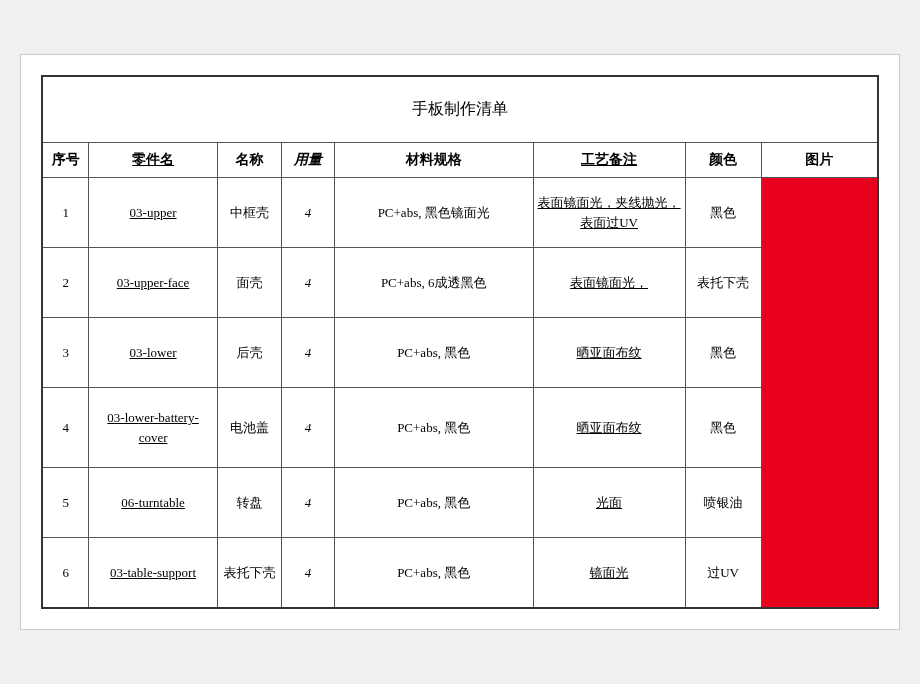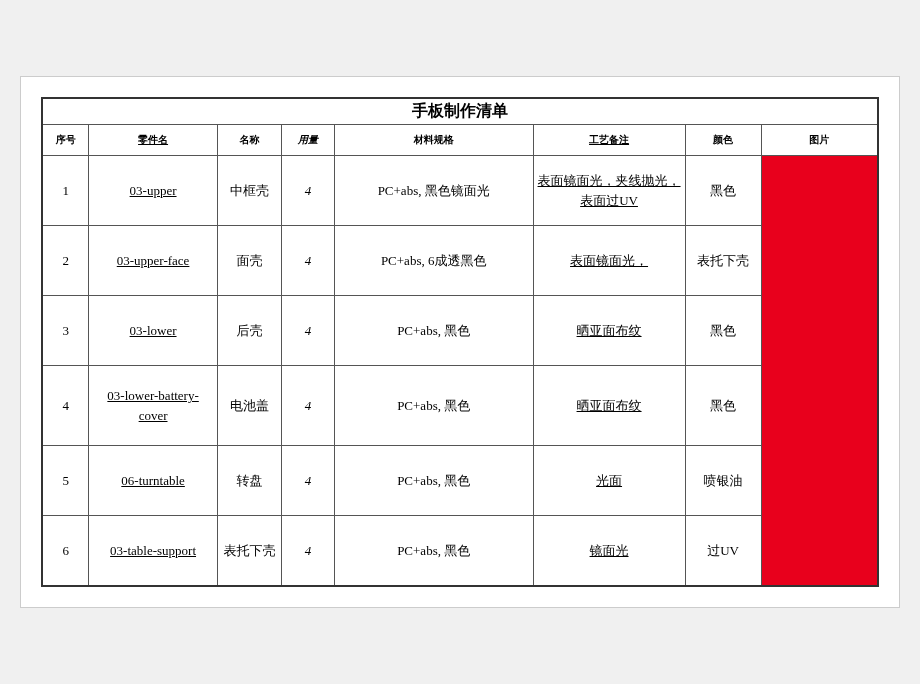--- a/index.html
+++ b/index.html
@@ -30,29 +30,29 @@
     }
     .main-table th,
     .main-table td {
       border: 1px solid #555;
       text-align: center;
       vertical-align: middle;
       padding: 6px 4px;
     }
     .title-row td {
       font-size: 16px;
-      font-weight: bold;
-      padding: 2px;
+      font-weight: normal;
+      padding: 22px;
       text-align: center;
       border-bottom: 1px solid #555;
     }
     .header-row th {
       background: #fff;
       font-weight: bold;
-      font-size: 10px;
+      font-size: 14px;
       padding: 8px 4px;
     }
     .data-row td {
       font-size: 13px;
       line-height: 1.5;
     }
     .col-seq { width: 40px; }
     .col-part { width: 110px; text-decoration: underline; }
     .col-name { width: 55px; }
     .col-qty { width: 45px; font-style: italic; }

